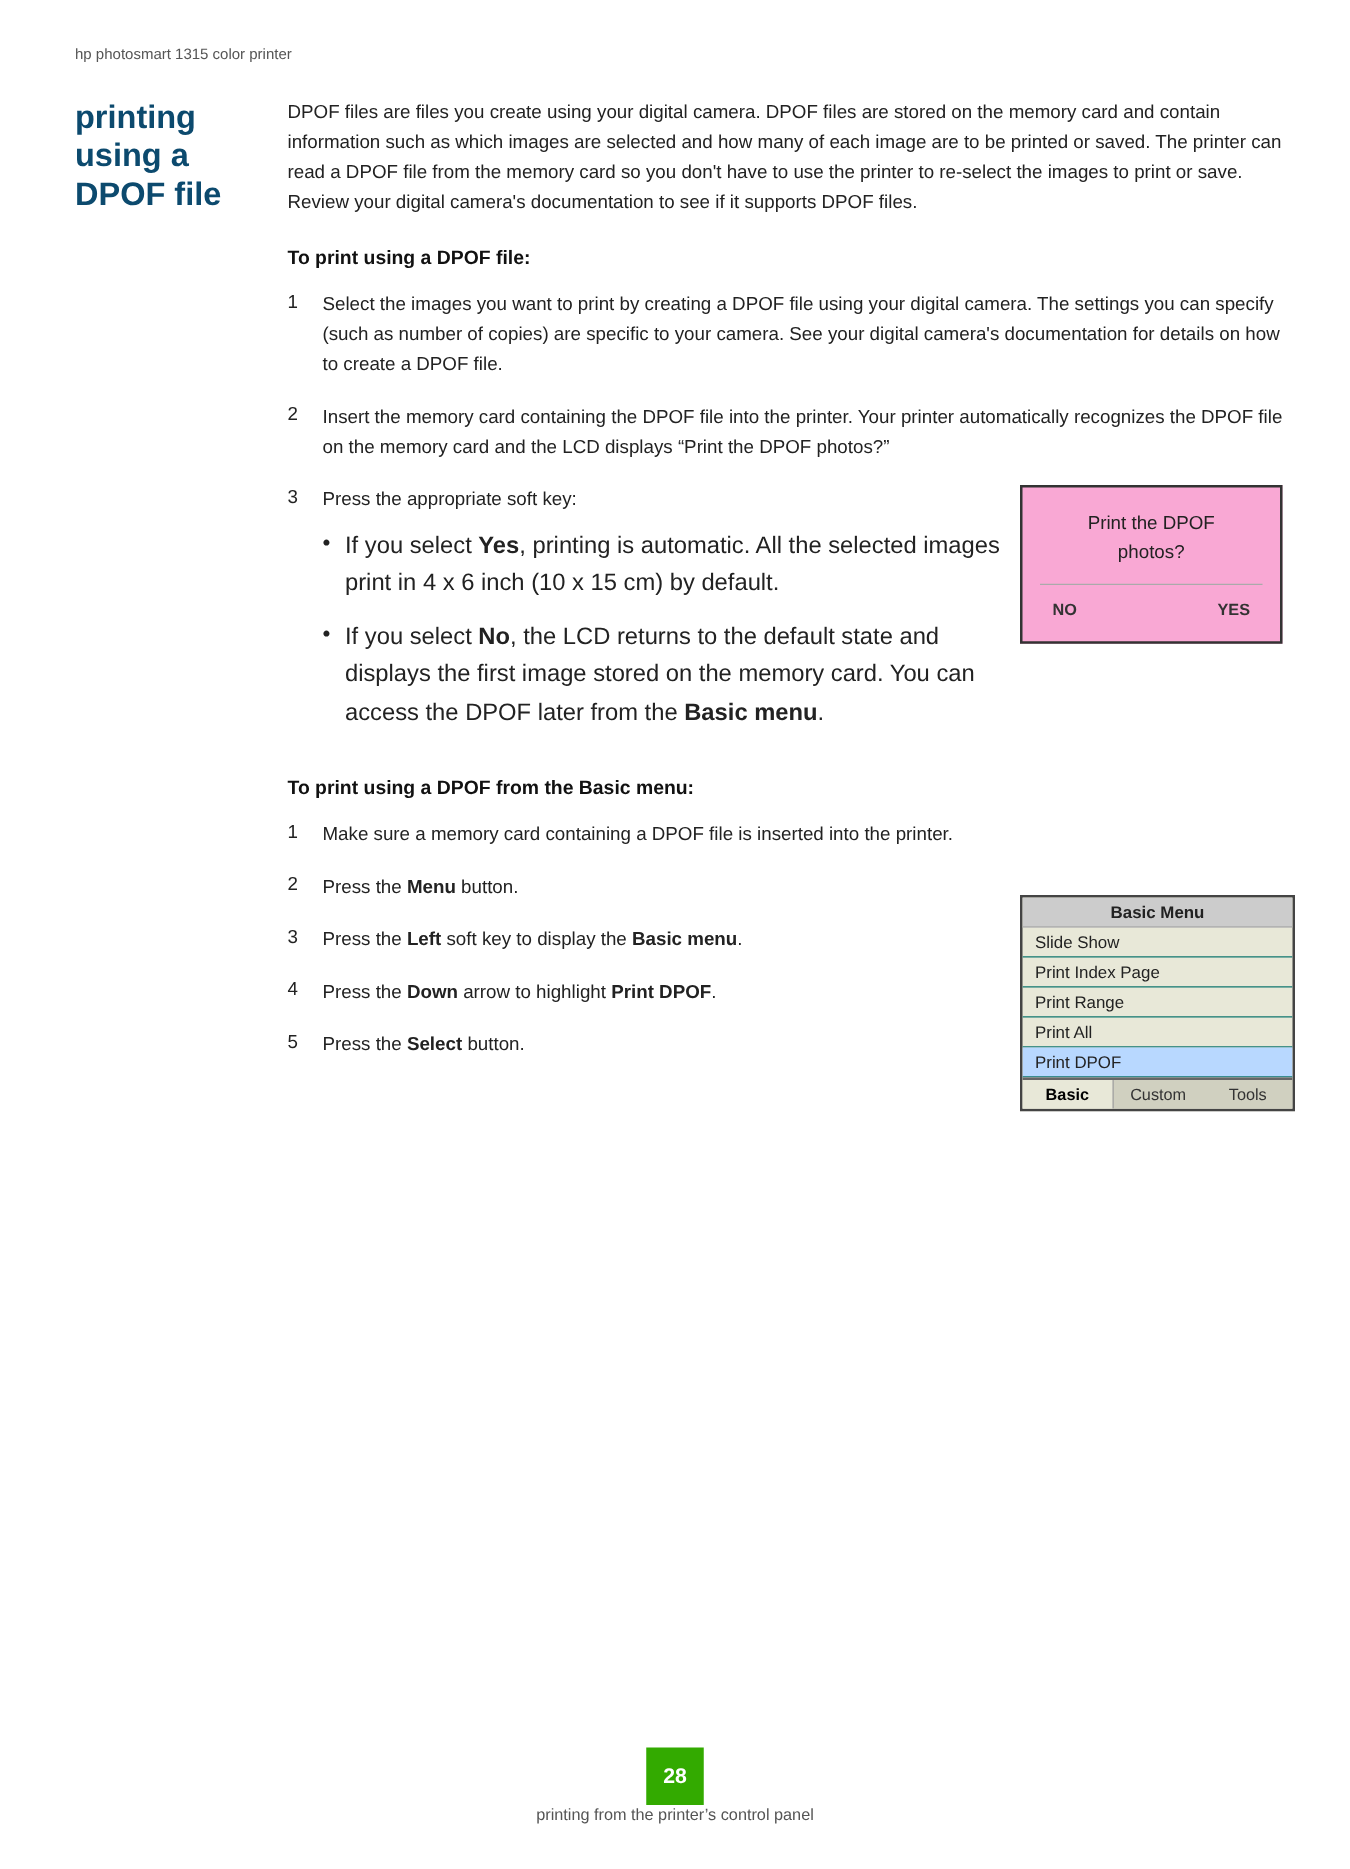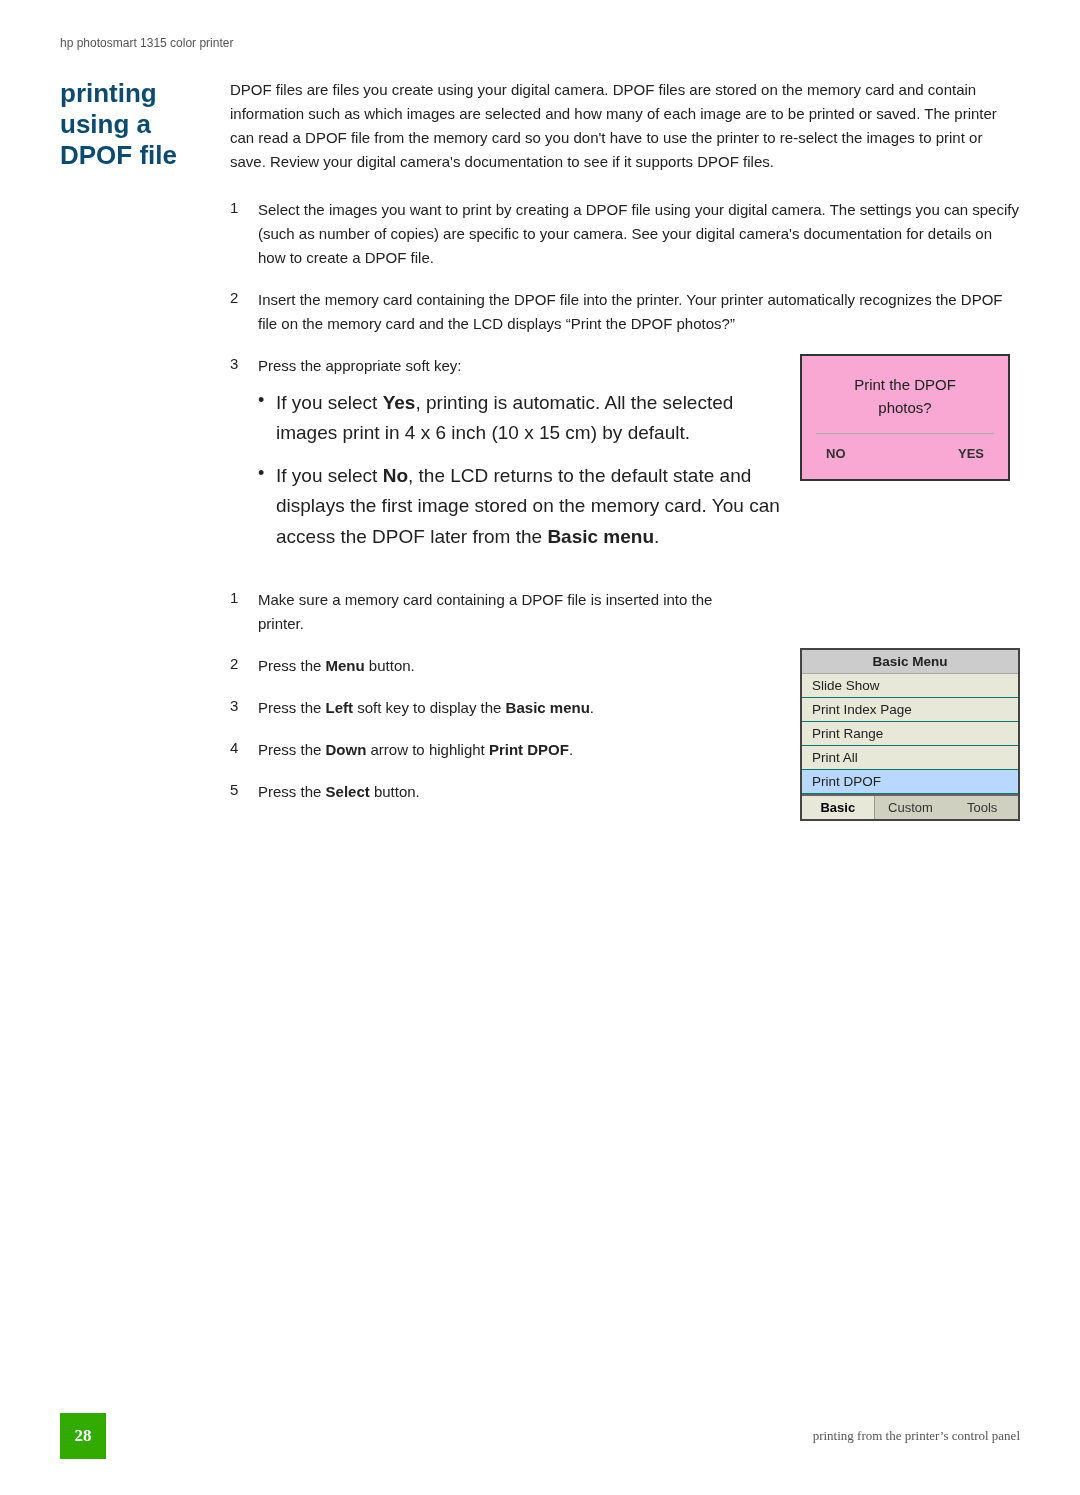--- a/index.html
+++ b/index.html
@@ -10,21 +10,21 @@
       background: #fff;
       color: #222;
       width: 1080px;
       min-height: 1495px;
       position: relative;
     }
 
     .page {
       width: 1080px;
       min-height: 1495px;
-      padding: 36px 60px 60px 60px;
+      padding: 36px 44px 60px 60px;
       position: relative;
     }
 
     .header-text {
       font-size: 12px;
       color: #555;
       margin-bottom: 28px;
     }
 
     .main-content {
@@ -261,25 +261,24 @@
       justify-content: flex-end;
       padding-top: 60px;
     }
 
     .footer {
       position: absolute;
       bottom: 36px;
       left: 0;
       right: 0;
       display: flex;
-      flex-direction: row;
+      flex-direction: column;
       align-items: center;
       justify-content: space-between;
       padding: 0 60px;
-      font-family: Liberation Serif, serif;
     }
 
     .page-num-box {
       background: #33aa00;
       color: #fff;
       font-size: 17px;
       font-weight: bold;
       width: 46px;
       height: 46px;
       display: flex;
@@ -307,20 +306,21 @@
         <span>using a</span><br>
         <span>DPOF file</span>
       </h1>
     </div>
 
     <div class="right-content">
 
       <p class="intro-para">DPOF files are files you create using your digital camera. DPOF files are stored on the memory card and contain information such as which images are selected and how many of each image are to be printed or saved. The printer can read a DPOF file from the memory card so you don't have to use the printer to re-select the images to print or save. Review your digital camera's documentation to see if it supports DPOF files.</p>
 
       <div>
+        <p class="section-heading">To print using a DPOF file:</p>
 
         <ol class="numbered-list">
 
           <li>
             <span class="list-num">1</span>
             <div class="list-content">
               <p>Select the images you want to print by creating a DPOF file using your digital camera. The settings you can specify (such as number of copies) are specific to your camera. See your digital camera's documentation for details on how to create a DPOF file.</p>
             </div>
           </li>
 
@@ -364,20 +364,21 @@
                     </div>
                   </div>
                 </div>
               </div>
             </div>
           </li>
         </ol>
       </div>
 
       <div class="section2">
+        <p class="section-heading">To print using a DPOF from the Basic menu:</p>
 
         <div class="step-row-with-lcd">
           <div class="step-left-col">
             <ol class="numbered-list">
 
               <li>
                 <span class="list-num">1</span>
                 <div class="list-content">
                   <p>Make sure a memory card containing a DPOF file is inserted into the printer.</p>
                 </div>

